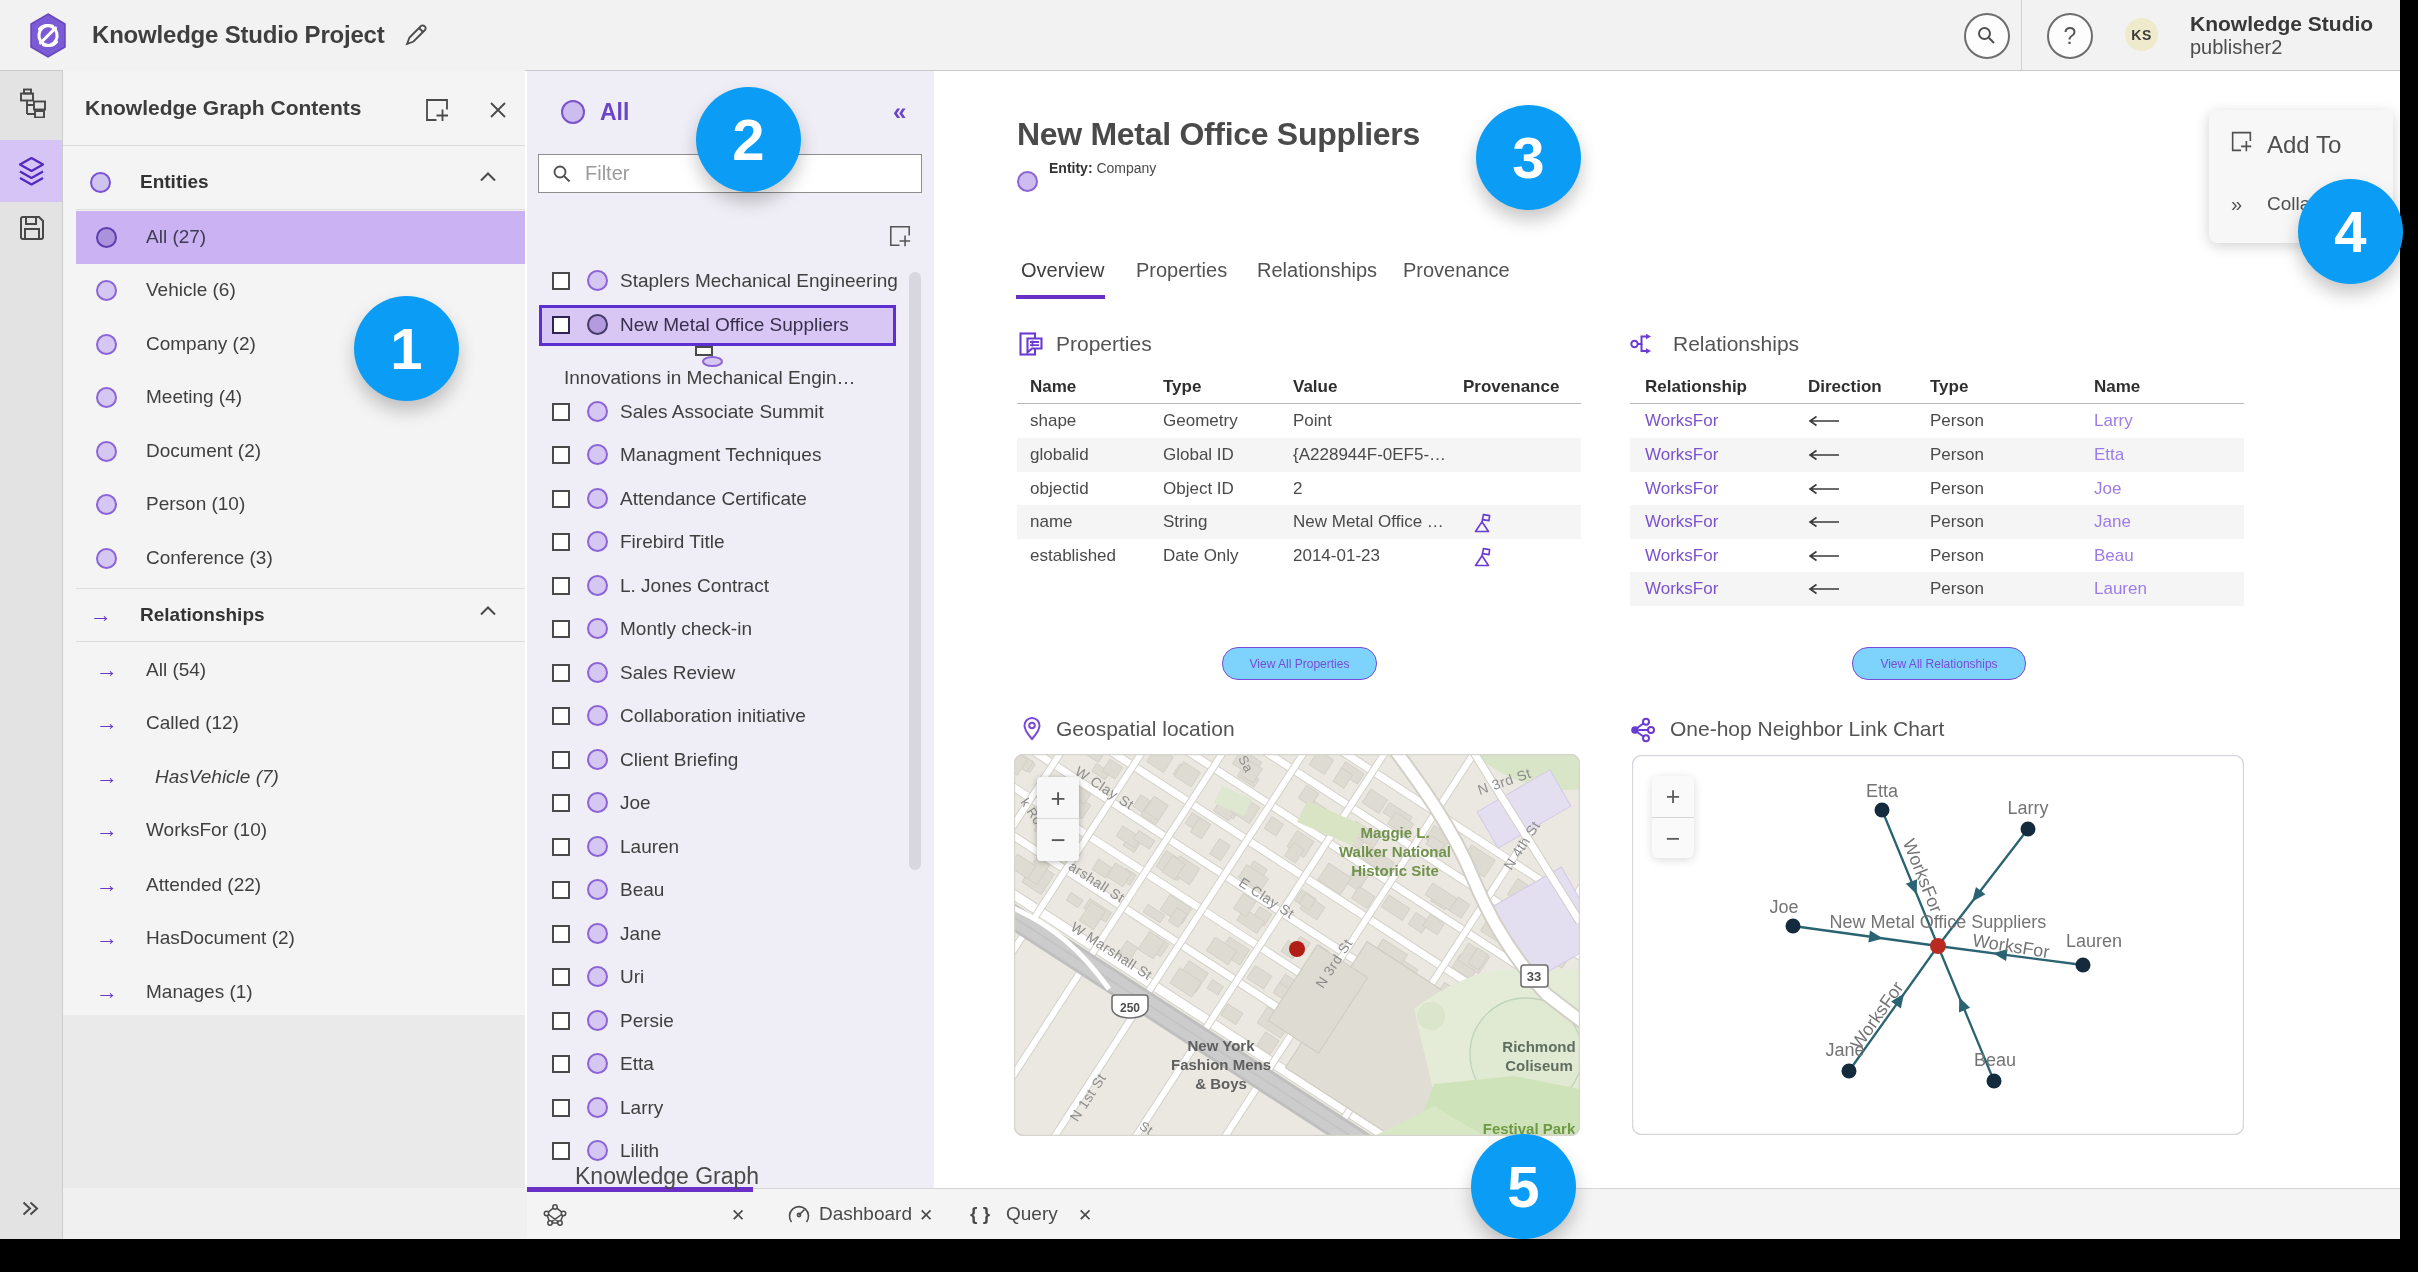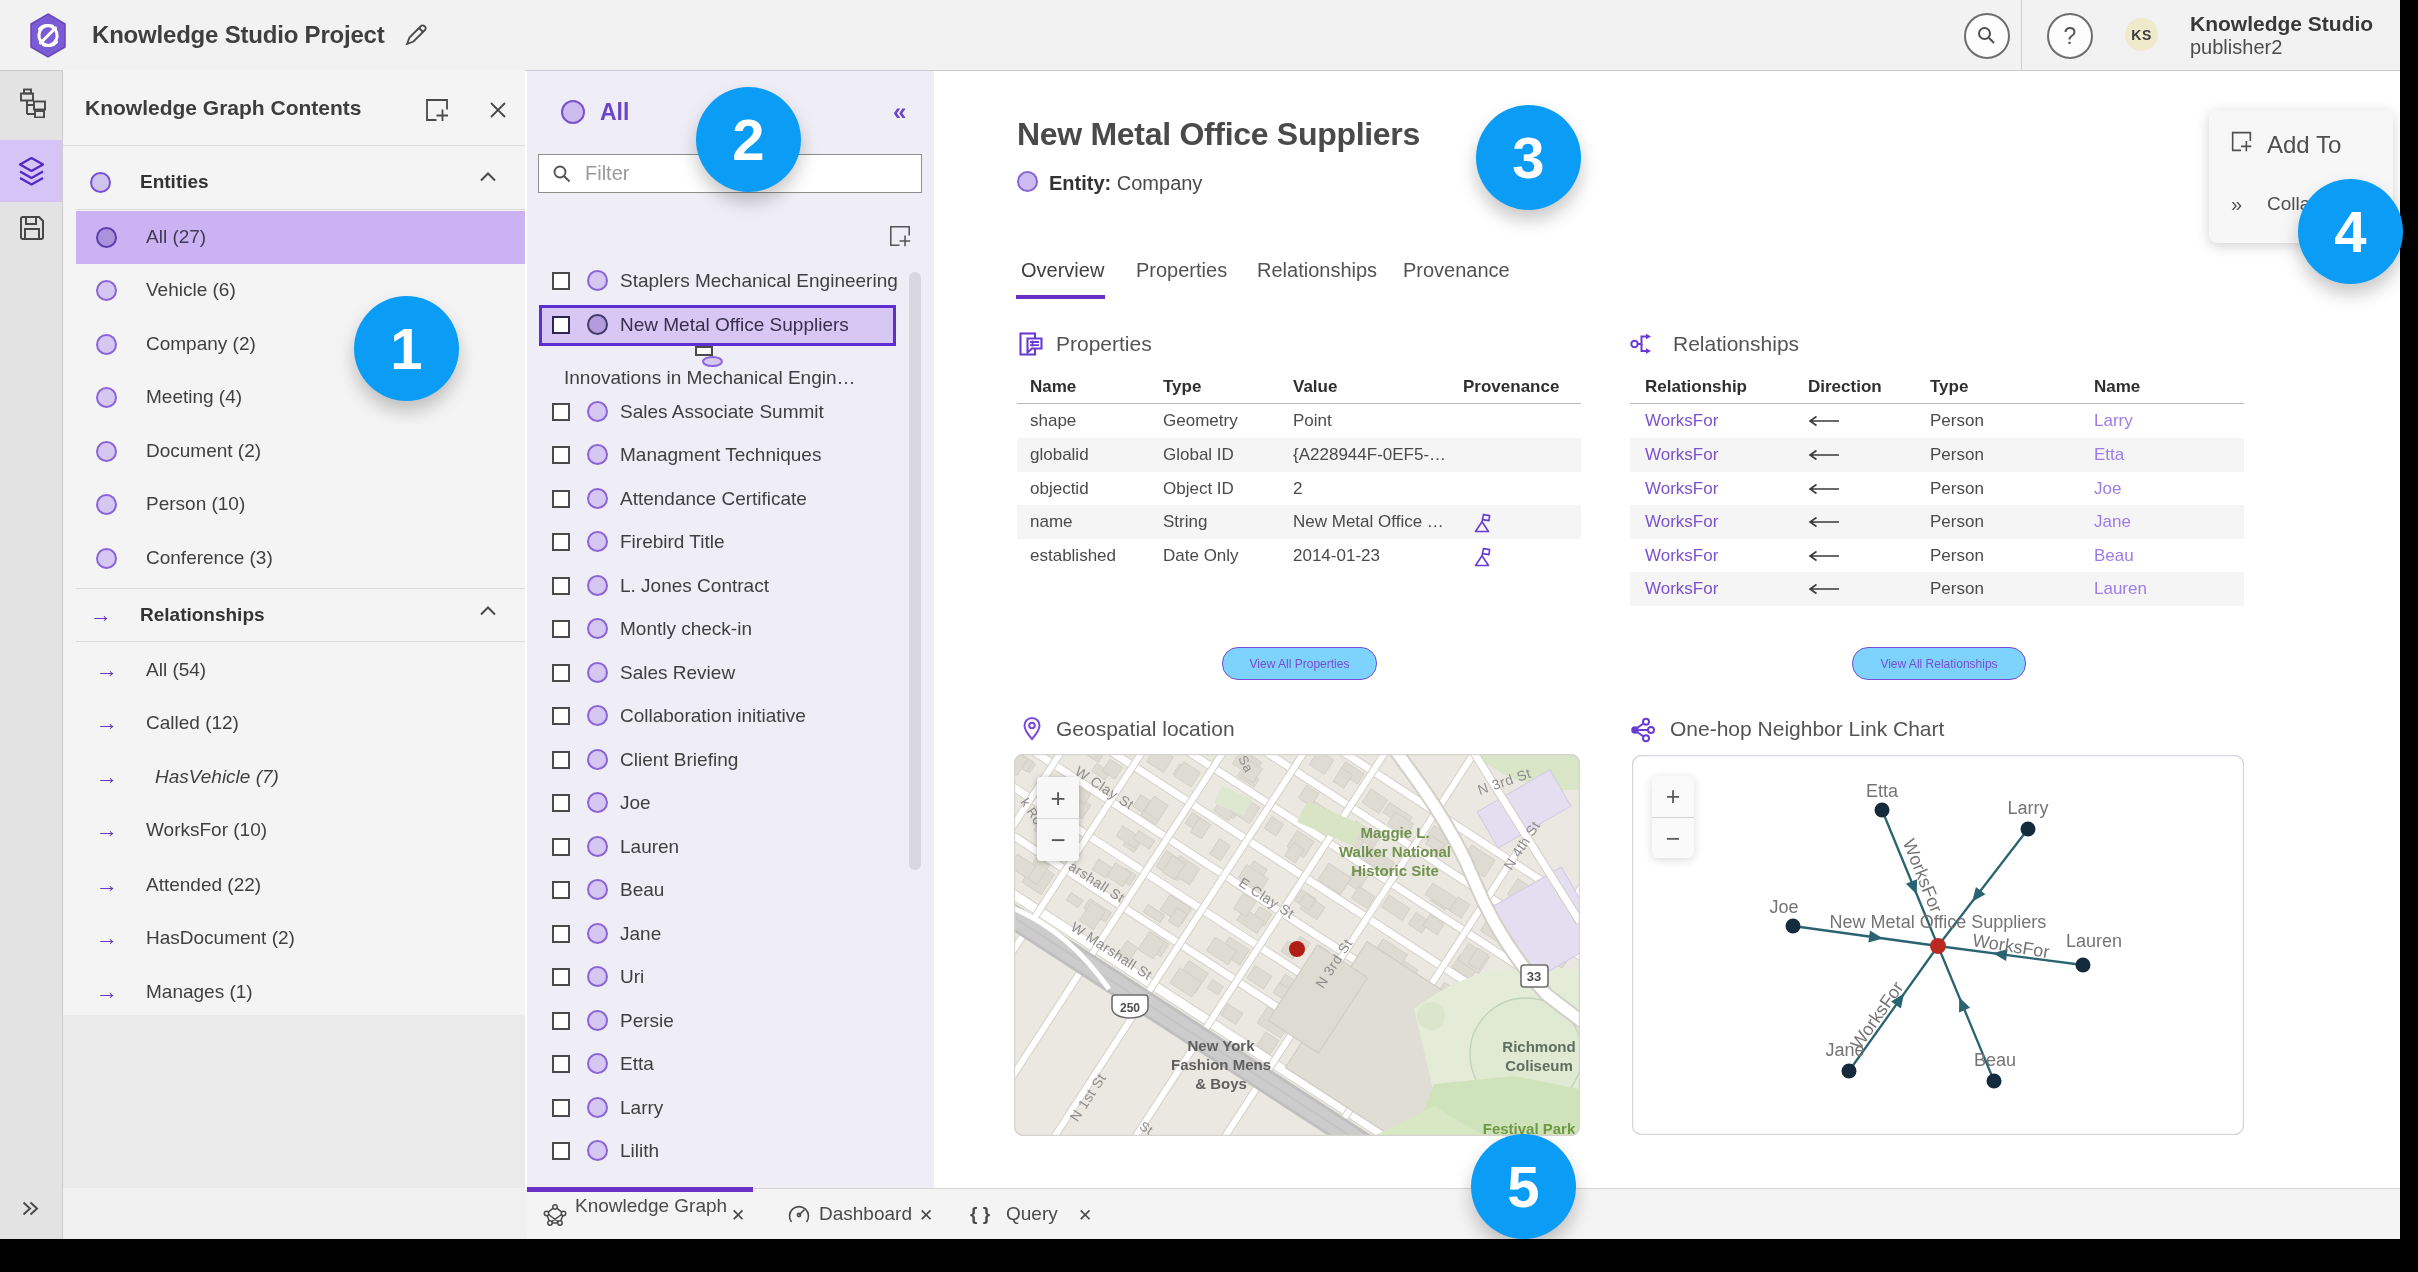--- a/index.html
+++ b/index.html
@@ -324,21 +324,21 @@
     .td{color:#4a4a4a;font-size:17px;}
     .lnk{color:#7a52d0;}
     .lnk2{color:#9d7ce8;}
     .trow{position:absolute;height:34px;display:flex;align-items:center;z-index:6;}
     .pill{position:absolute;height:31px;border:1.5px solid #7a4bd8;border-radius:16px;color:#7a4bd8;
       font-size:12px;display:flex;align-items:center;justify-content:center;background:#7dd3fc;z-index:6;}
     .sechead{position:absolute;font-size:21px;color:#545454;z-index:6;}
   </style>
   <div class="abs" style="left:1017px;top:116px;font-size:32px;font-weight:bold;color:#4a4a4a;z-index:6;letter-spacing:-0.3px;">New Metal Office Suppliers</div>
   <div class="abs" style="left:1017px;top:171px;width:21px;height:21px;border-radius:50%;border:2.5px solid #8a64d8;background:#cdbcf0;box-sizing:border-box;z-index:6;"></div>
-  <div class="abs" style="left:1049px;top:172px;font-size:20px;color:#4a4a4a;z-index:6;"><b style="color:#333;">Entity:</b> Company</div>
+  <div class="abs" style="left:1049px;top:160px;font-size:14px;color:#4a4a4a;z-index:6;"><b style="color:#333;">Entity:</b> Company</div>
 
   <div class="abs" style="left:1021px;top:259px;font-size:20px;color:#3f3f3f;z-index:6;">Overview</div>
   <div class="abs" style="left:1016px;top:295px;width:89px;height:4px;background:#6a30c6;z-index:6;"></div>
   <div class="abs" style="left:1136px;top:259px;font-size:20px;color:#525252;z-index:6;">Properties</div>
   <div class="abs" style="left:1257px;top:259px;font-size:20px;color:#525252;z-index:6;">Relationships</div>
   <div class="abs" style="left:1403px;top:259px;font-size:20px;color:#525252;z-index:6;">Provenance</div>
 
   <div class="abs" style="left:1017px;top:330px;z-index:6;">
     <svg width="27" height="28" viewBox="0 0 27 28" fill="none" stroke="#6a3bd2" stroke-width="2.1">
       <rect x="3.5" y="3.5" width="14.5" height="21"></rect>
@@ -931,21 +931,21 @@
   <div class="abs" style="left:543px;top:1203px;z-index:7;">
     <svg width="24" height="24" viewBox="0 0 24 24" fill="none" stroke="#4a4a4a" stroke-width="1.5">
       <circle cx="12" cy="4" r="2.2"></circle>
         <circle cx="3.5" cy="10.5" r="2.2"></circle>
         <circle cx="20.5" cy="10.5" r="2.2"></circle>
       <circle cx="7" cy="20" r="2.2"></circle>
         <circle cx="17" cy="20" r="2.2"></circle>
       <path d="M10.2 5.2 L5.2 9.2 M13.8 5.2 L18.8 9.2 M4.2 12.6 L6.3 18 M19.8 12.6 L17.7 18 M9.2 20 L14.8 20 M5.5 11.5 L15.5 18.8 M18.5 11.5 L8.5 18.8"></path>
     </svg>
   </div>
-  <div class="abs" style="left:575px;top:1195px;font-size:19px;color:#4a4a4a;z-index:7;">Knowledge Graph</div>
+  <div class="abs" style="left:575px;top:1163px;font-size:23px;color:#4a4a4a;z-index:7;">Knowledge Graph</div>
   <div class="abs" style="left:731px;top:1205px;font-size:17px;color:#4a4a4a;z-index:7;">✕</div>
   <div class="abs" style="left:787px;top:1203px;z-index:7;">
     <svg width="24" height="24" viewBox="0 0 24 24" fill="none" stroke="#4a4a4a" stroke-width="1.6">
       <path d="M4.5 19 a9.5 9.5 0 1 1 15 0"></path>
       <path d="M12 12 L17.5 6.5"></path>
         <circle cx="12" cy="12" r="1.6"></circle>
     </svg>
   </div>
   <div class="abs" style="left:819px;top:1203px;font-size:19px;color:#4a4a4a;z-index:7;">Dashboard</div>
   <div class="abs" style="left:919px;top:1205px;font-size:17px;color:#4a4a4a;z-index:7;">✕</div>

